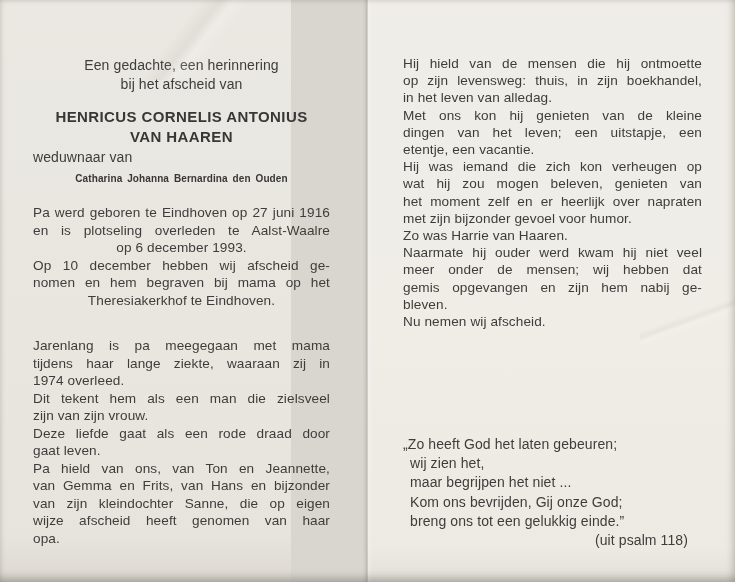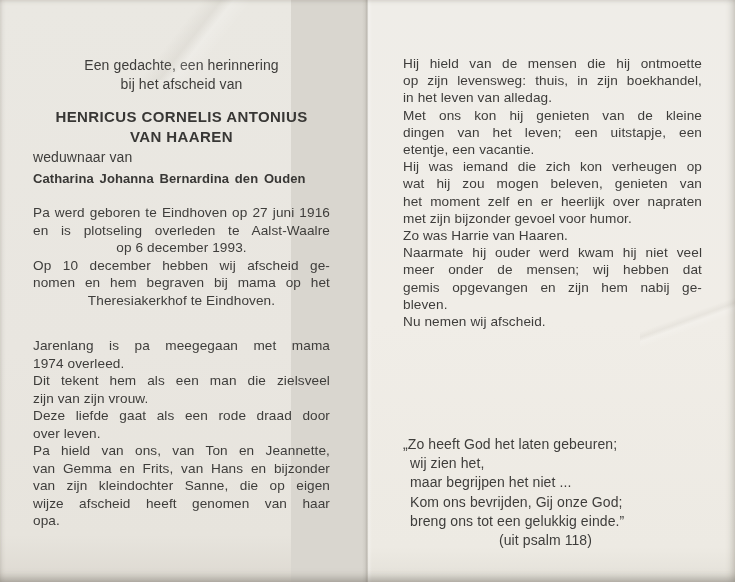--- a/index.html
+++ b/index.html
@@ -49,27 +49,27 @@
       inset 0 4px 5px -3px rgba(85,80,70,0.16),
       inset 4px 0 5px -3px rgba(85,80,70,0.14);
   }
   .blk{position:absolute;font-size:13.6px;line-height:17.5px;letter-spacing:0.1px;}
   .pg-left .blk{left:33px;width:297px;}
   .pg-right .blk{left:36px;width:299px;}
 
   .intro{top:56px;text-align:center;font-size:14px;line-height:19px;}
   .name{top:107px;text-align:center;font-weight:bold;font-size:15px;line-height:19.5px;letter-spacing:0.4px;color:#38373- ;color:#383735;}
   .relation{top:149px;text-align:left;font-size:14px;}
-  .spouse{top:170px;text-align:left;font-weight:bold;font-size:13px;word-spacing:2px;color:#383735;}
+  .spouse{top:170px;text-align:center;font-weight:bold;font-size:10px;word-spacing:2px;color:#383735;}
   .para1{top:204px;}
   .para2{top:337px;}
   .rpara{top:55px;line-height:17.2px;}
   .quote{top:435px;font-size:14px;line-height:19.2px;}
   .quote .ind{padding-left:7px;}
-  .attribution{text-align:center;padding-right:14px;}
+  .attribution{text-align:right;padding-right:14px;}
 
   .j{text-align:justify;text-align-last:justify;}
   .c{text-align:center;}
   .l{text-align:left;}
 </style>
 </head>
 <body>
 
 <div class="card">
 
@@ -93,25 +93,26 @@
       <div class="j">Pa werd geboren te Eindhoven op 27 juni 1916</div>
       <div class="j">en is plotseling overleden te Aalst-Waalre</div>
       <div class="c">op 6 december 1993.</div>
       <div class="j">Op 10 december hebben wij afscheid ge-</div>
       <div class="j">nomen en hem begraven bij mama op het</div>
       <div class="c">Theresiakerkhof te Eindhoven.</div>
     </div>
 
     <div class="blk para2">
       <div class="j">Jarenlang is pa meegegaan met mama</div>
+      <div class="j">tijdens haar lange ziekte, waaraan zij in</div>
       <div class="l">1974 overleed.</div>
       <div class="j">Dit tekent hem als een man die zielsveel</div>
       <div class="l">zijn van zijn vrouw.</div>
       <div class="j">Deze liefde gaat als een rode draad door</div>
-      <div class="l">over leven.</div>
+      <div class="l">gaat leven.</div>
       <div class="j">Pa hield van ons, van Ton en Jeannette,</div>
       <div class="j">van Gemma en Frits, van Hans en bijzonder</div>
       <div class="j">van zijn kleindochter Sanne, die op eigen</div>
       <div class="j">wijze afscheid heeft genomen van haar</div>
       <div class="l">opa.</div>
     </div>
 
   </section>
 
   <section class="pg pg-right">

